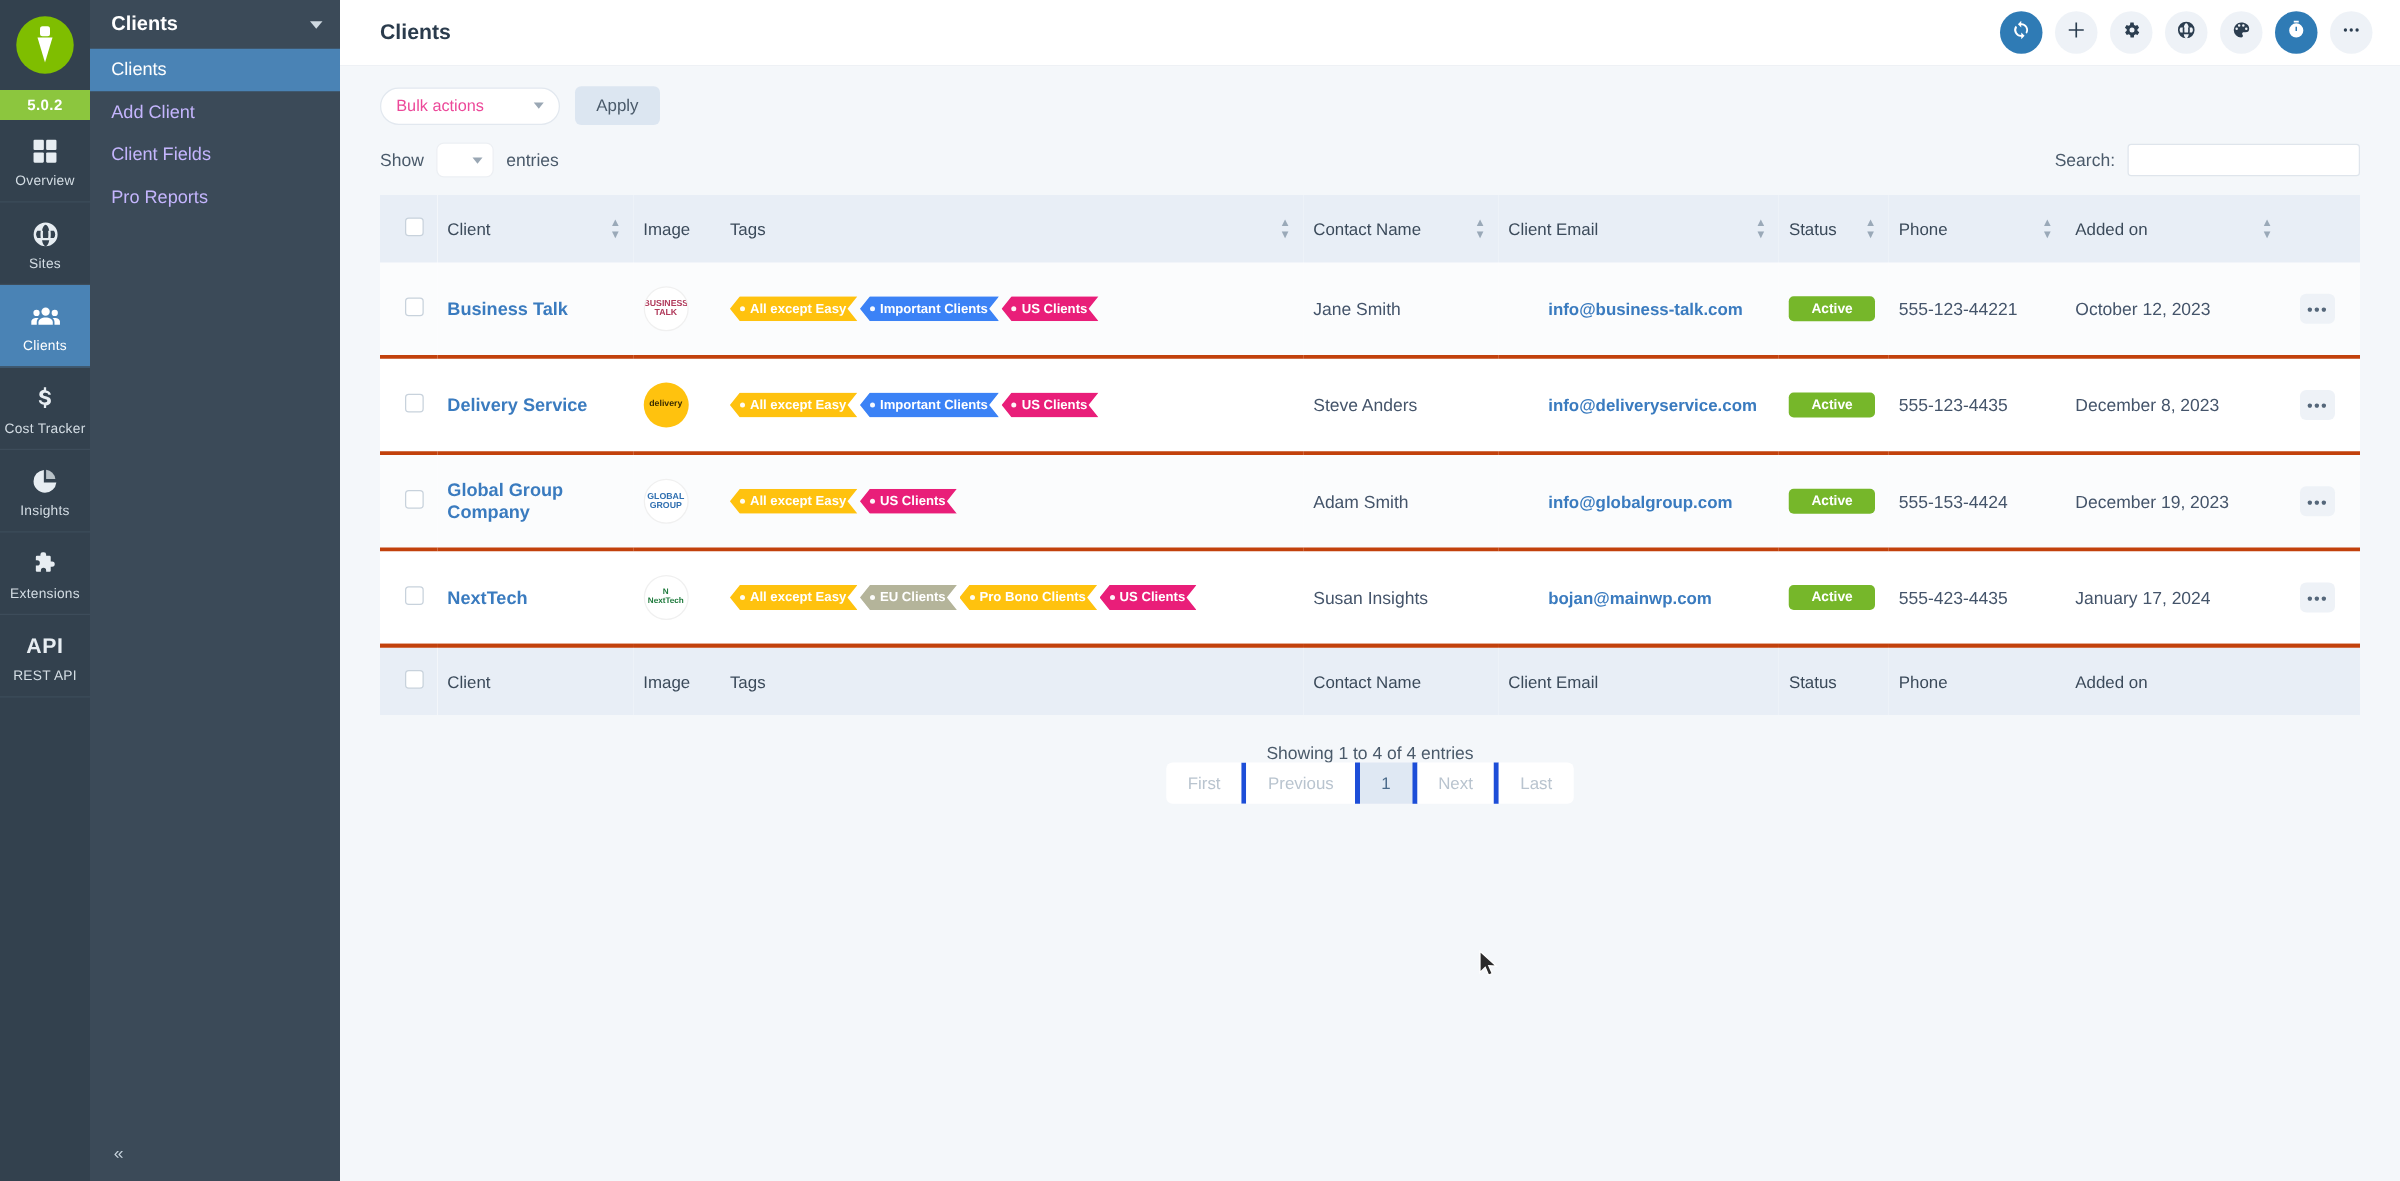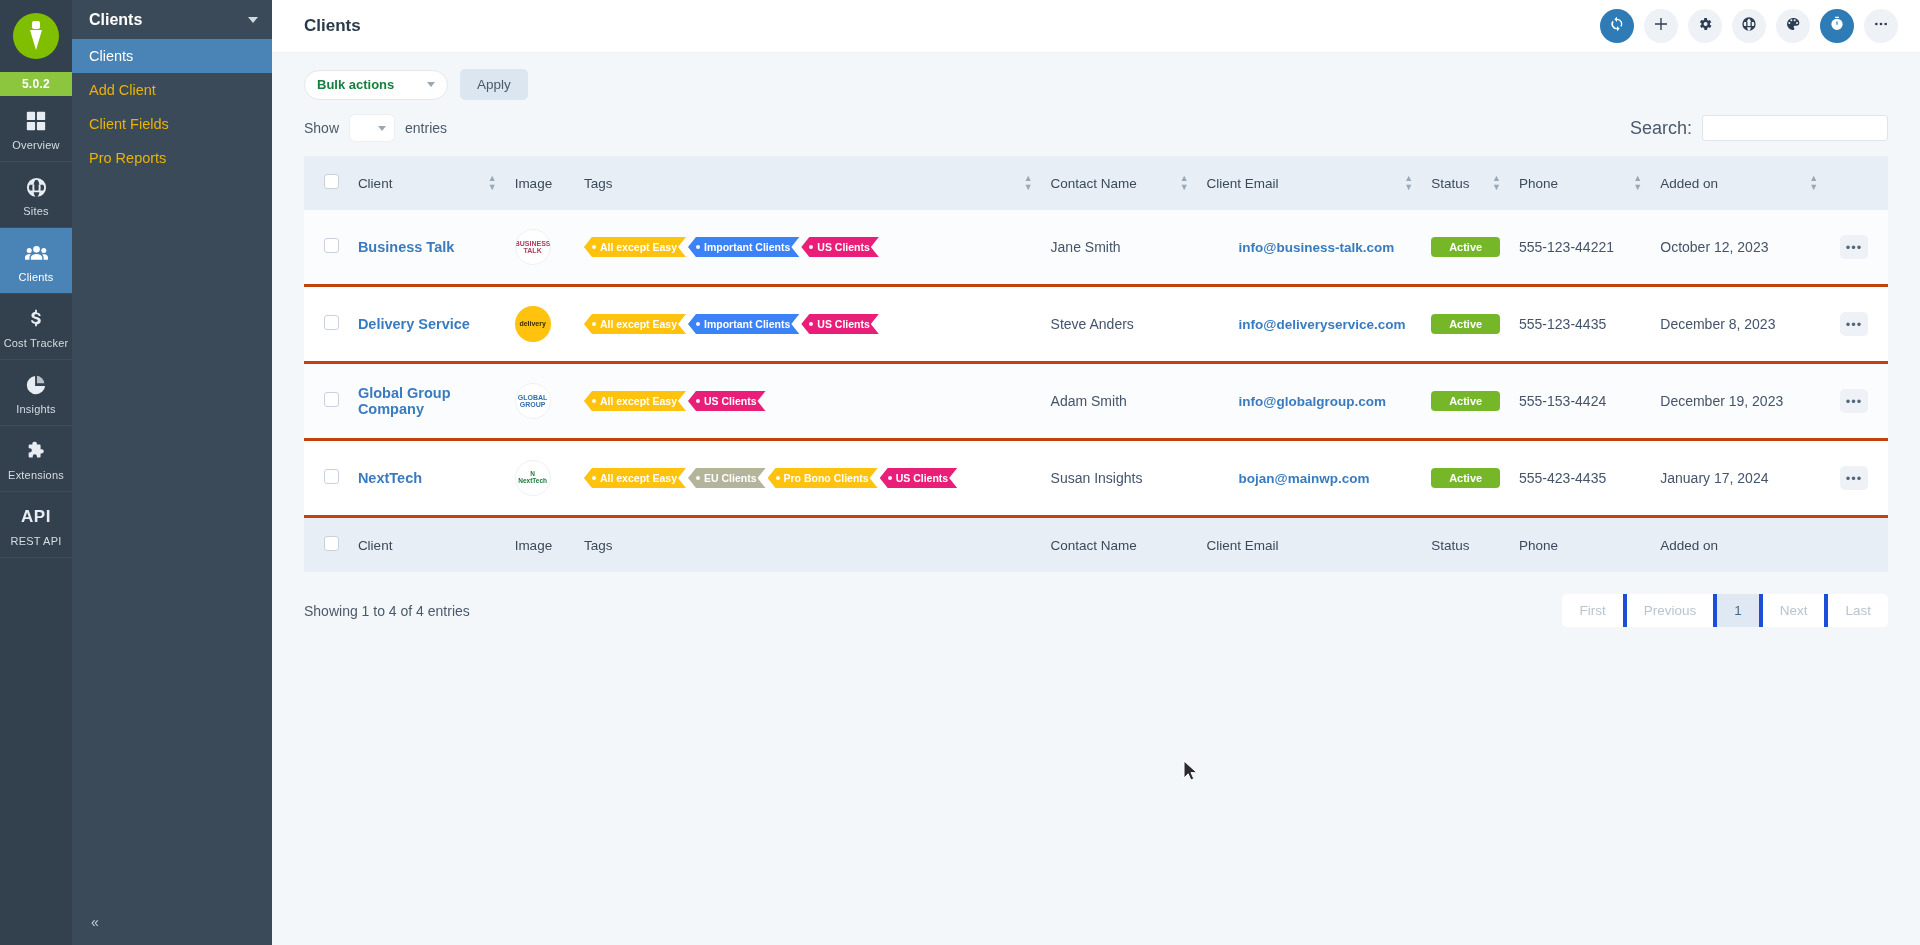--- a/index.html
+++ b/index.html
@@ -55,21 +55,21 @@
   }
   .subnav-head {
     height: 39px; display: flex; align-items: center; justify-content: space-between;
     padding: 0 14px 0 17px; color: #fff; font-size: 16px; font-weight: bold;
   }
   .caret-down {
     width:0;height:0;border-left:5px solid transparent;border-right:5px solid transparent;
     border-top:6px solid #cfd9e1;
   }
   .subnav-item {
-    padding: 9px 17px; color: #eab308; font-size: 14.5px; cursor: pointer;
+    padding: 9px 17px; color: #c4b5fd; font-size: 14.5px; cursor: pointer;
   }
   .subnav-item.active { background: #4a83b5; color: #fff; }
   .collapse-btn {
     position: absolute; left: 12px; bottom: 12px;
     width: 22px; height: 22px; border-radius: 4px; background: #46566600;
     color: #c6d2dc; font-size: 14px; display: flex; align-items: center;
     justify-content: center; cursor: pointer;
   }
 
   
@@ -91,21 +91,21 @@
 
   .content { flex: 1; padding: 0 0 0 0; overflow: hidden; }
 
   .toolbar-row {
     display: flex; align-items: center; justify-content: space-between;
     padding: 16px 32px 10px 32px;
   }
   .select-box {
     height: 30px; border: 1px solid #e2e8ef; border-radius: 15px; background: #fff;
     display: inline-flex; align-items: center; justify-content: space-between;
-    padding: 0 12px; font-size: 13px; color: #15803d; cursor: pointer; font-weight: bold;
+    padding: 0 12px; font-size: 13px; color: #ec4899; cursor: pointer;
   }
   .sel-caret {
     width:0;height:0;border-left:4px solid transparent;border-right:4px solid transparent;
     border-top:5px solid #9aa7b4; margin-left: 10px;
   }
   .btn-soft {
     background: #dce6f1; color: #4a5a6a; border: none; border-radius: 5px;
     padding: 8px 17px; font-size: 13.5px; cursor: pointer;
     font-family: "Liberation Sans", sans-serif;
   }
@@ -116,21 +116,21 @@
     display: flex; align-items: center; justify-content: space-between;
     padding: 4px 32px 14px 32px;
   }
   .show-left { display: flex; align-items: center; gap: 10px; font-size: 14px; color: #4a5a6a; }
   .show-sel {
     width: 46px; height: 28px; background: #fff; border-radius: 6px;
     border: 1px solid #eceff3; display: flex; align-items: center;
     justify-content: flex-end; padding-right: 8px; cursor: pointer;
   }
   .search-wrap { display: flex; align-items: center; gap: 10px; }
-  .search-lbl { font-size: 18px; color: #4a5a6a; }
+  .search-lbl { font-size: 14px; color: #4a5a6a; }
   .search-input {
     width: 186px; height: 26px; border: 1px solid #dfe5ec; border-radius: 3px;
     background: #fff; outline: none; padding: 0 6px;
     font-family: "Liberation Sans", sans-serif; font-size: 13px;
   }
 
   
   .table-wrap { padding: 0 32px; }
   table { width: 100%; border-collapse: collapse; background: #fff; }
   thead th, tfoot td {
@@ -190,20 +190,21 @@
     display: flex; align-items: center; justify-content: center;
     color: #55677a; font-size: 13px; cursor: pointer; letter-spacing: 1px;
     margin-left: auto;
   }
   .act-cell { width: 60px; text-align: right; padding-right: 20px !important; }
 
   
   .table-footer {
     display: flex; align-items: center; justify-content: space-between;
     padding: 22px 32px 0 32px;
+    flex-direction: column;
   }
   .showing-txt { font-size: 14px; color: #4a5a6a; }
   .pager { display: flex; align-items: center; }
   .pg {
     background: #fff; border: none; padding: 9px 17px; font-size: 13.5px;
     color: #b9c4cf; cursor: pointer; border-right: 4px solid #1d4ed8;
     font-family: "Liberation Sans", sans-serif;
   }
   .pg:first-child { border-radius: 5px 0 0 5px; }
   .pg:last-child { border-radius: 0 5px 5px 0; border-right: none; }

